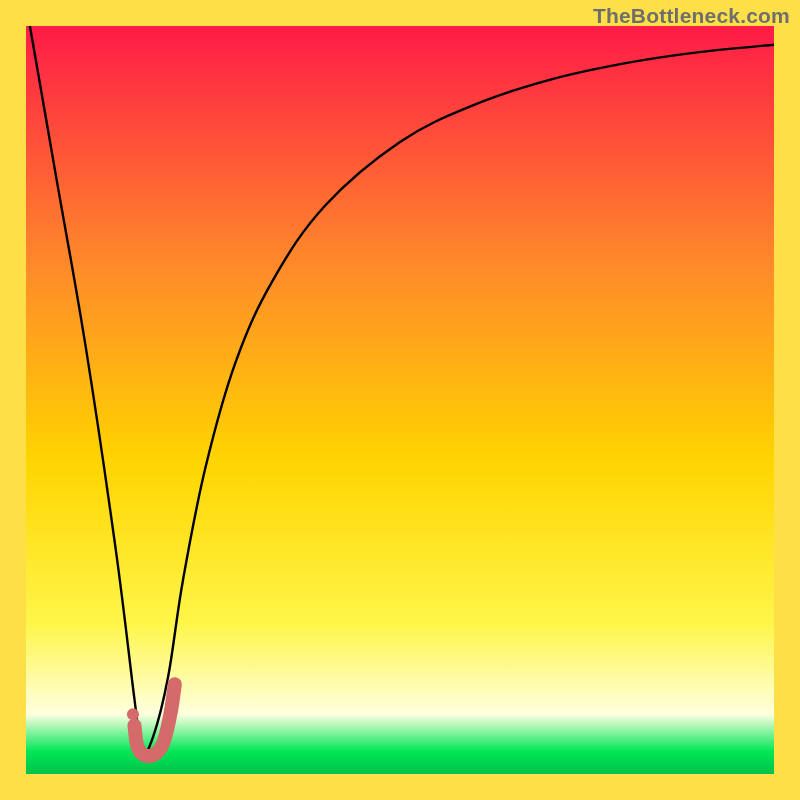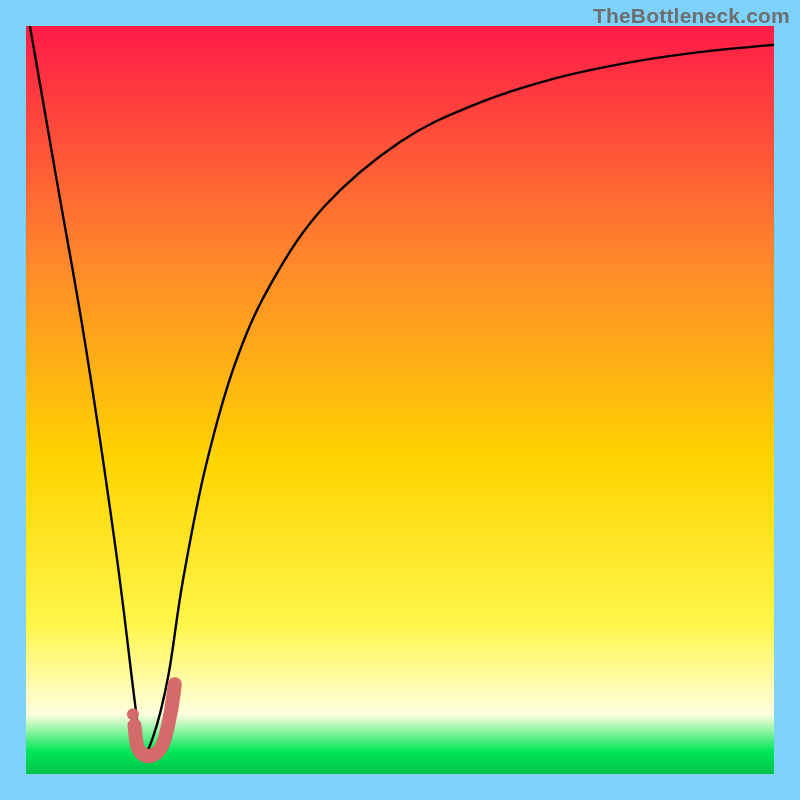--- a/index.html
+++ b/index.html
@@ -6,21 +6,21 @@
     margin: 0;
     padding: 0;
     width: 800px;
     height: 800px;
     overflow: hidden;
     font-family: Arial, Helvetica, sans-serif;
   }
   .frame {
     width: 800px;
     height: 800px;
-    background: #7dd3fc;
+    background: #fde047;
     position: relative;
     box-sizing: border-box;
   }
   .plot-area {
     position: absolute;
     left: 26px;
     top: 26px;
     width: 748px;
     height: 748px;
     overflow: hidden;

